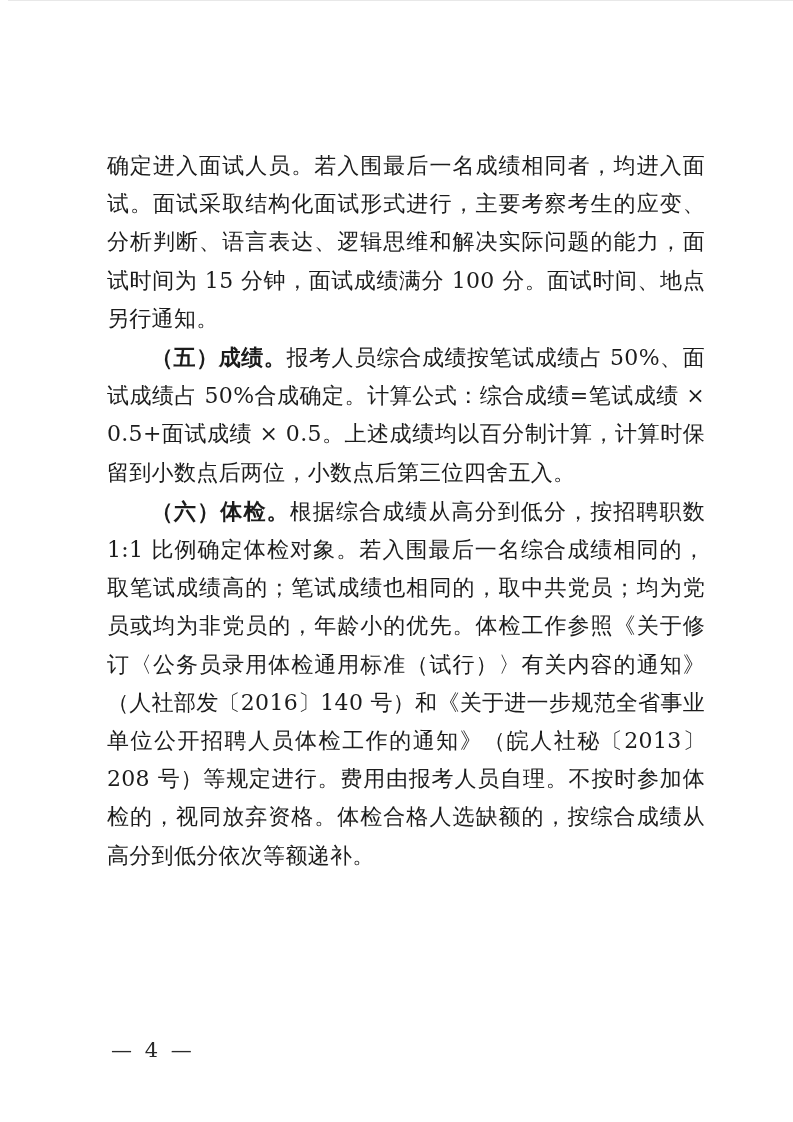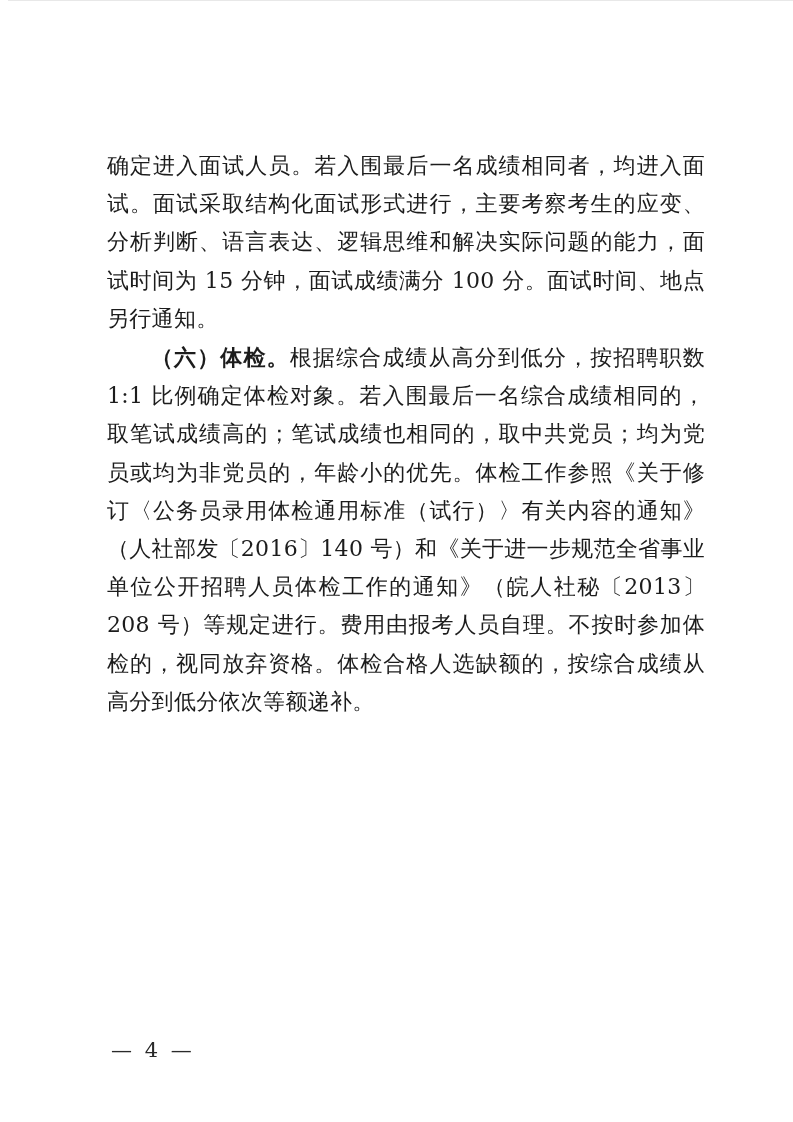--- a/index.html
+++ b/index.html
@@ -59,20 +59,21 @@
 </style>
 </head>
 <body>
 
 <div class="page">
 
   <div class="doc-body">
 
     <p class="para">确定进入面试人员。若入围最后一名成绩相同者，均进入面试。面试采取结构化面试形式进行，主要考察考生的应变、分析判断、语言表达、逻辑思维和解决实际问题的能力，面试时间为 15 分钟，面试成绩满分 100 分。面试时间、地点另行通知。</p>
 
+    <p class="para indent"><span class="run-bold">（五）成绩。</span><span>报考人员综合成绩按笔试成绩占 50%、面试成绩占 50%合成确定。计算公式：综合成绩=笔试成绩 × 0.5+面试成绩 × 0.5。上述成绩均以百分制计算，计算时保留到小数点后两位，小数点后第三位四舍五入。</span></p>
 
     <p class="para indent"><span class="run-bold">（六）体检。</span><span>根据综合成绩从高分到低分，按招聘职数 1:1 比例确定体检对象。若入围最后一名综合成绩相同的，取笔试成绩高的；笔试成绩也相同的，取中共党员；均为党员或均为非党员的，年龄小的优先。体检工作参照《关于修订〈公务员录用体检通用标准（试行）〉有关内容的通知》（人社部发〔2016〕140 号）和《关于进一步规范全省事业单位公开招聘人员体检工作的通知》（皖人社秘〔2013〕208 号）等规定进行。费用由报考人员自理。不按时参加体检的，视同放弃资格。体检合格人选缺额的，按综合成绩从高分到低分依次等额递补。</span></p>
 
 
   </div>
 
   <div class="page-footer">— 4 —</div>
 
 </div>
 

